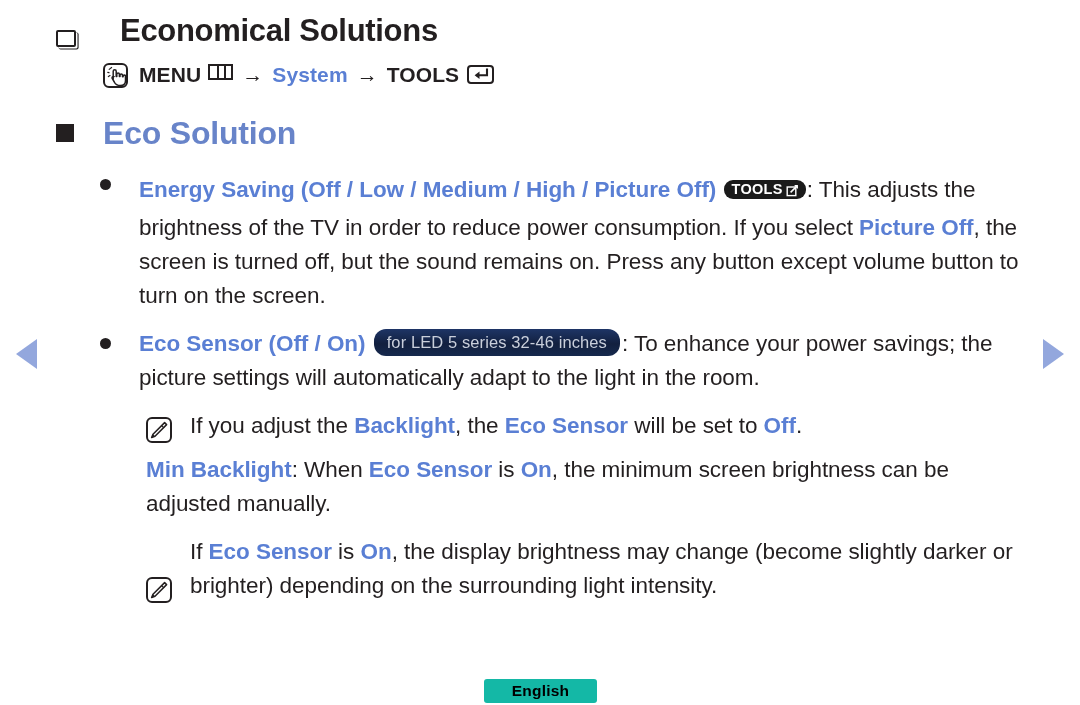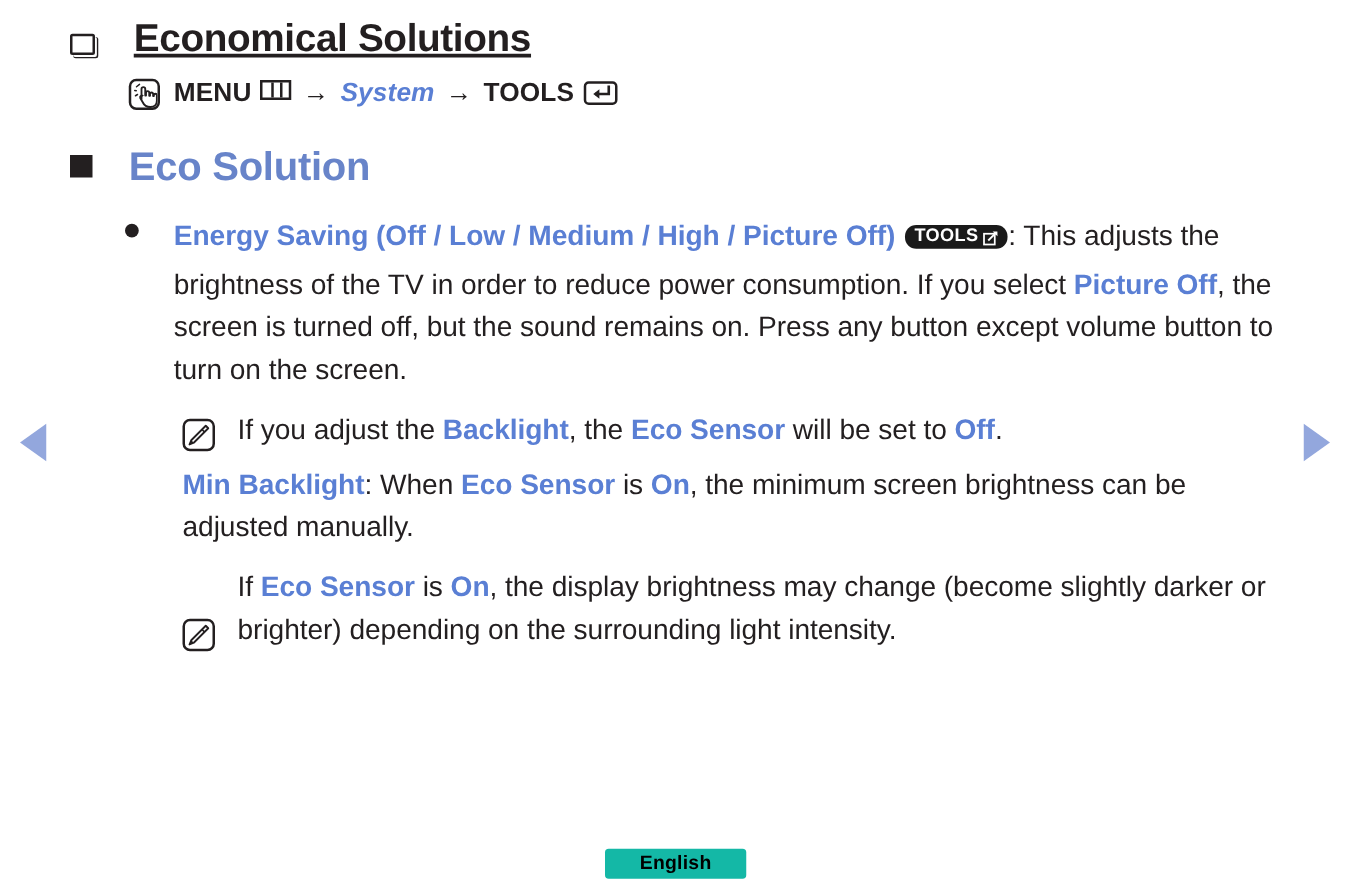--- a/index.html
+++ b/index.html
@@ -48,23 +48,22 @@
   .content {
     position: absolute;
     left: 56px;
     top: 12px;
     width: 980px;
   }
 
   
   .h1-row {
     display: flex;
-    align-items: flex-start;
-    gap: 4px;
-    text-decoration: underline;
+    align-items: center;
+    gap: 17px;
   }
   .bullet-sq-outline {
     flex: none;
     width: 20px;
     height: 17px;
     margin-top: 15px;
     margin-right: 27px;
     box-sizing: border-box;
     border: 2.6px solid #231f20;
     border-radius: 2px;
@@ -91,21 +90,20 @@
     color: #231f20;
     letter-spacing: 0.1px;
   }
   .menu-path .sep {
     margin: 0 9px;
     font-weight: normal;
     font-size: 21px;
   }
   .menu-path .blue {
     color: #5a7fd4;
-    font-style: italic;
   }
 
   
   .icon-touch {
     flex: none;
     width: 25px;
     height: 25px;
     border: 2px solid #231f20;
     border-radius: 6px;
     margin-right: 11px;
@@ -349,20 +347,27 @@
           <svg width="13" height="13" viewBox="0 0 13 13" aria-hidden="true">
             <rect x="1.2" y="3.0" width="8.6" height="8.6" fill="none" stroke="#ffffff" stroke-width="1.4"></rect>
             <path d="M4.6 8.4 L10.9 2.1" stroke="#ffffff" stroke-width="1.5"></path>
             <path d="M11.9 1.1 L12.0 5.0 L8.1 1.1 Z" fill="#ffffff"></path>
           </svg>
         </span>
           </span><span>: This adjusts the brightness of the TV in order to reduce power consumption. If you select </span><span class="blue-b">Picture Off</span><span>, the screen is turned off, but the sound remains on. Press any button except volume button to turn on the screen.</span>
       </div>
     </div>
 
+    <div class="item">
+      <span class="bullet-dot"></span>
+      <div class="item-body">
+        <span class="blue-b">Eco Sensor (Off / On)</span>
+        <span class="badge-model">for LED 5 series 32-46 inches</span><span>: To enhance your power savings; the picture settings will automatically adapt to the light in the room.</span>
+      </div>
+    </div>
 
     <div class="note-row">
       <span class="icon-note">
         <svg width="18" height="18" viewBox="0 0 18 18" aria-hidden="true">
           <path d="M14.6 1.6 L3.0 13.2 L1.6 16.6 L5.0 15.2 L16.6 3.6 Z" fill="none" stroke="#231f20" stroke-width="1.5" stroke-linejoin="round"></path>
           <path d="M11.6 4.6 L13.9 6.9" stroke="#231f20" stroke-width="1.3"></path>
           <path d="M2.6 13.6 L4.6 15.6" stroke="#231f20" stroke-width="1.3"></path>
           <path d="M1.6 16.6 L4.3 15.6 L2.6 13.9 Z" fill="#231f20"></path>
         </svg>
       </span>

